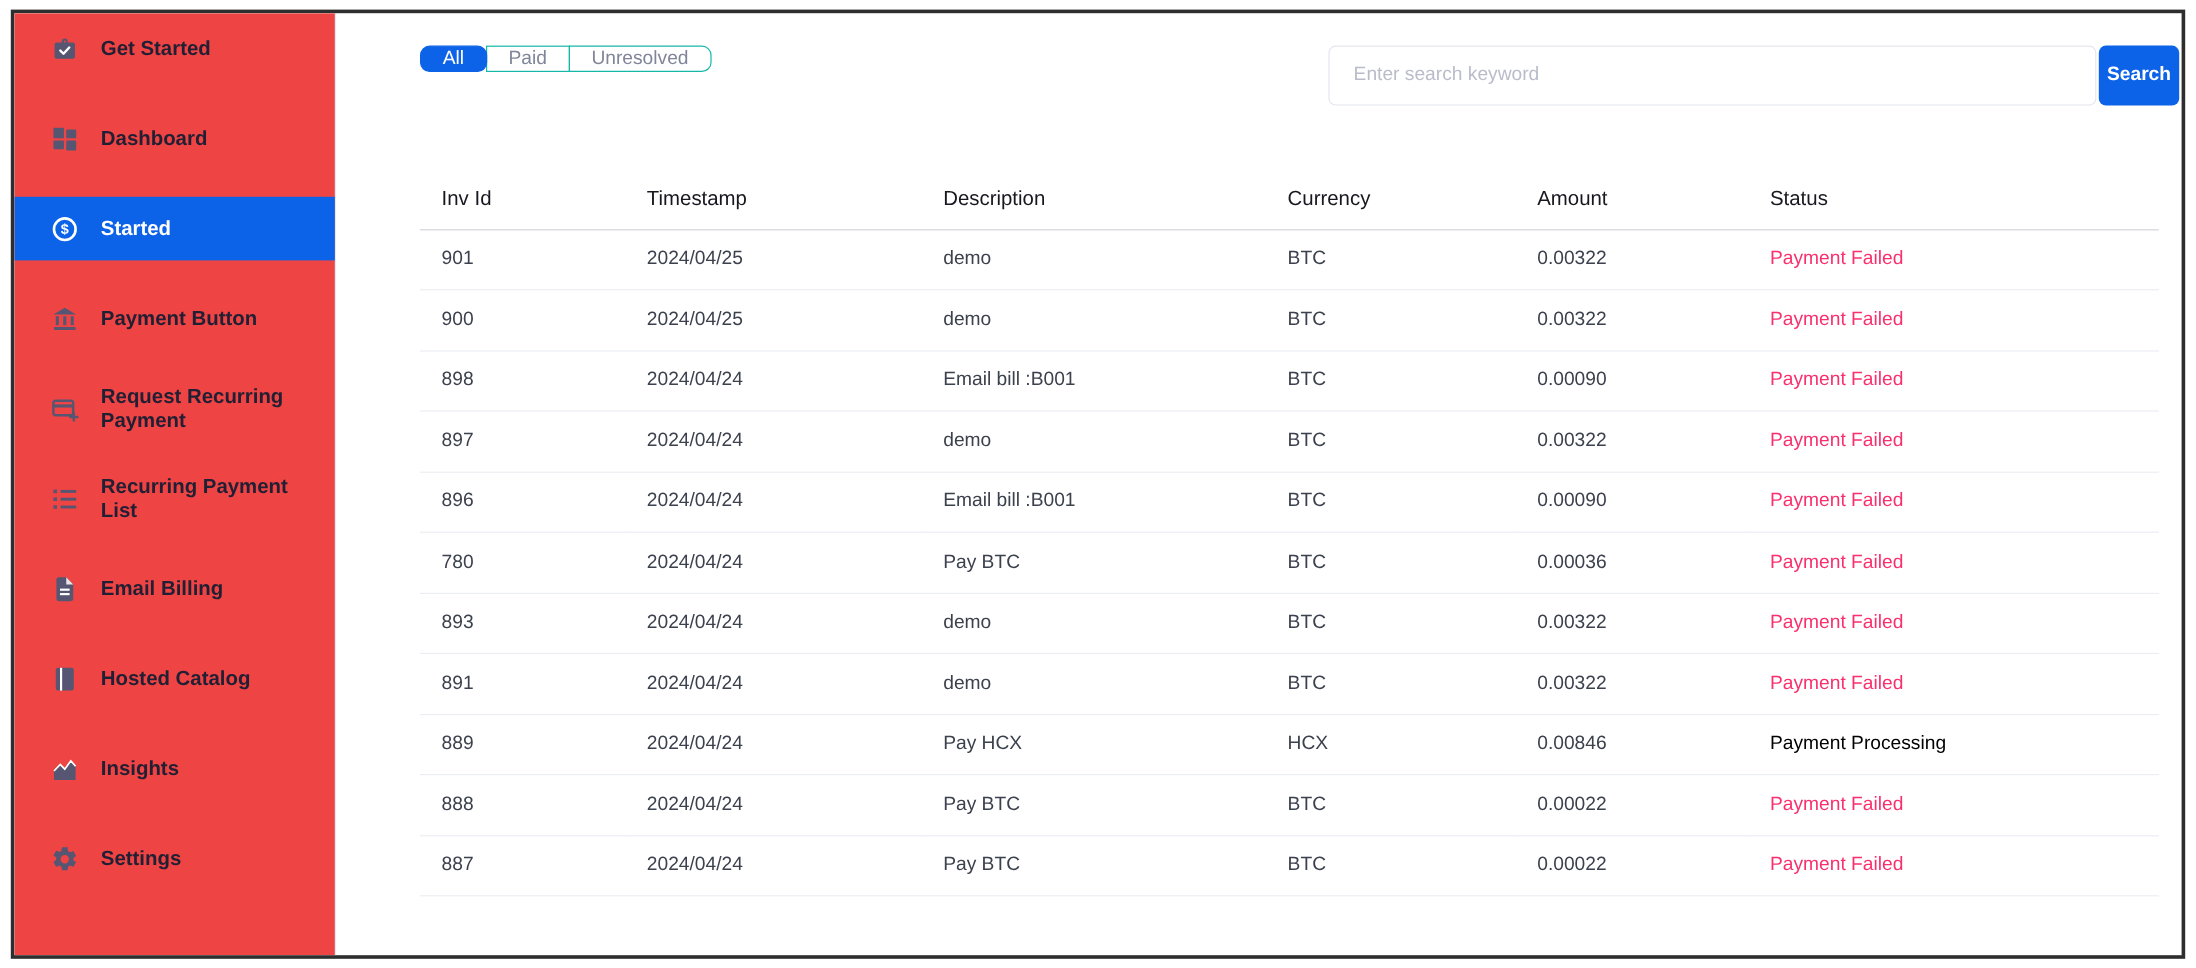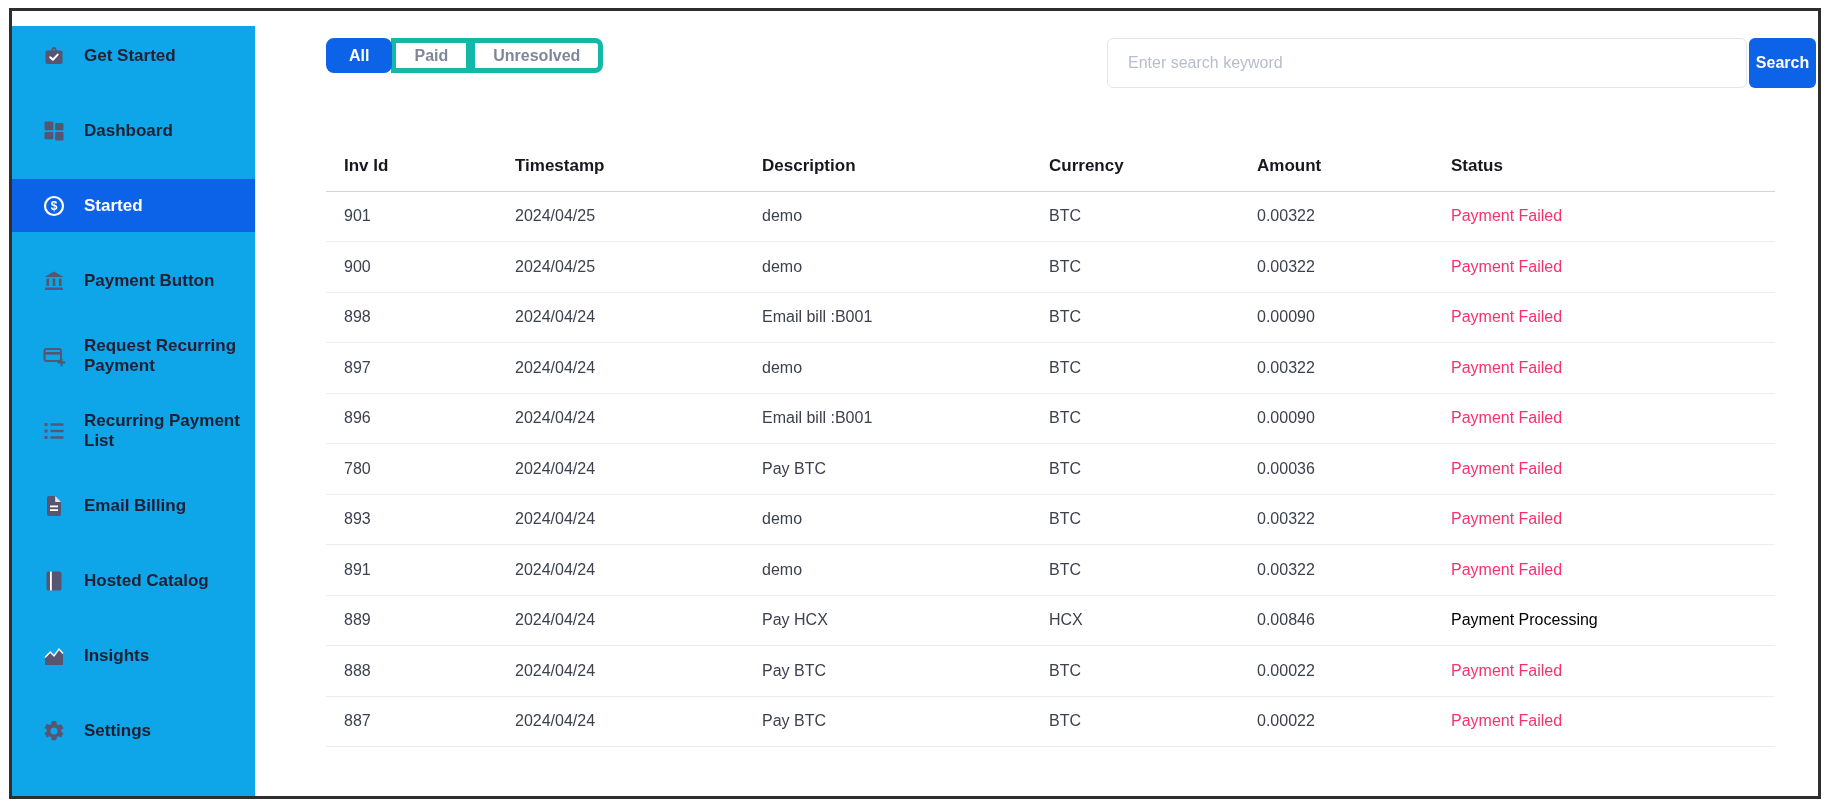--- a/index.html
+++ b/index.html
@@ -2,22 +2,22 @@
 <html><head>
 <meta charset="utf-8">
 <style>
   * { box-sizing: border-box; margin: 0; padding: 0; }
   html, body { width: 1830px; height: 807px; background: #fff;
     font-family: "Liberation Sans", "DejaVu Sans", sans-serif; }
   .frame { position: absolute; left: 9px; top: 8px; width: 1812px; height: 791px;
     border: 3px solid #2e2e2e; background: #fff; display: flex; overflow: hidden; }
 
   
-  .sidebar { width: 244px; flex-shrink: 0; border-right: 1px solid #e8eaf1;
-    padding-top: 0; background: #0ea5e9; margin-top: 15px; }
+  .sidebar { width: 268px; flex-shrink: 0; border-right: 1px solid #e8eaf1;
+    padding-top: 0; background: #ef4444; }
   .sidebar-list { margin-top: -8px; }
   .sidebar-item { height: 75px; display: flex; align-items: center; cursor: pointer; }
   .item-row { height: 53px; width: 100%; display: flex; align-items: center;
     padding-left: 30px; }
   .sidebar-item.active .item-row { background: #0d63e8; }
   .s-icon { width: 24px; height: 24px; flex-shrink: 0; margin-right: 18px;
     display: flex; align-items: center; justify-content: center; }
   .s-icon svg { width: 24px; height: 24px; }
   .s-icon svg .fg { fill: #565672; }
   .s-icon svg .st { stroke: #565672; }
@@ -25,22 +25,22 @@
   .sidebar-item.active .s-icon svg .st { stroke: #ffffff; }
   .s-label { font-size: 17px; font-weight: bold; color: #201f33;
     line-height: 1.15; max-width: 172px; }
   .sidebar-item.active .s-label { color: #ffffff; }
 
   
   .main { flex: 1; padding: 27px 2px 0 70px; overflow: hidden; }
   .top-row { display: flex; justify-content: space-between; align-items: flex-start; }
 
   .tab-group { display: flex; }
-  .tab-btn { height: 35px; border: 5px solid #14b8a6; background: #fff;
-    color: #80859a; font-size: 16px; font-weight: 700; cursor: pointer;
+  .tab-btn { height: 22px; border: 1px solid #14b8a6; background: #fff;
+    color: #80859a; font-size: 16px; font-weight: 400; cursor: pointer;
     padding: 0 18px; margin-left: -1px;
     font-family: "Liberation Sans", sans-serif; }
   .tab-btn:first-child { margin-left: 0; border-radius: 8px 0 0 8px; }
   .tab-btn:last-child { border-radius: 0 8px 8px 0; }
   .tab-btn.active { background: #0d63e8; border-color: #0d63e8; color: #fff;
     border-radius: 8px; position: relative; z-index: 2; }
 
   .search-group { display: flex; align-items: stretch; }
   .search-input { width: 640px; height: 50px; border: 1px solid #e3e6ee;
     border-radius: 6px; padding: 0 20px; font-size: 16px; color: #3c414e;
@@ -50,21 +50,21 @@
     background: #0d63e8; color: #fff; font-size: 16px; font-weight: 600;
     border-radius: 6px; cursor: pointer; font-family: "Liberation Sans", sans-serif; }
 
   
   .pay-table { margin-top: 54px; width: 1449px; border-collapse: collapse;
     table-layout: fixed; }
   .pay-table col.c1 { width: 171px; } .pay-table col.c2 { width: 247px; }
   .pay-table col.c3 { width: 287px; } .pay-table col.c4 { width: 208px; }
   .pay-table col.c5 { width: 194px; } .pay-table col.c6 { width: 342px; }
   .pay-table th { height: 49px; text-align: left; padding-left: 18px;
-    font-size: 17px; font-weight: bold; color: #17171f;
+    font-size: 17px; font-weight: normal; color: #17171f;
     border-bottom: 1px solid #d2d4da; }
   .pay-table td { height: 50.5px; padding-left: 18px; font-size: 16px;
     color: #3c414e; border-bottom: 1px solid #ecedf2; }
   .pay-table tr { cursor: pointer; }
   td.status-failed { color: #f8316e; }
   td.status-processing { color: #000000; }
 </style>
 </head>
 <body>
 

